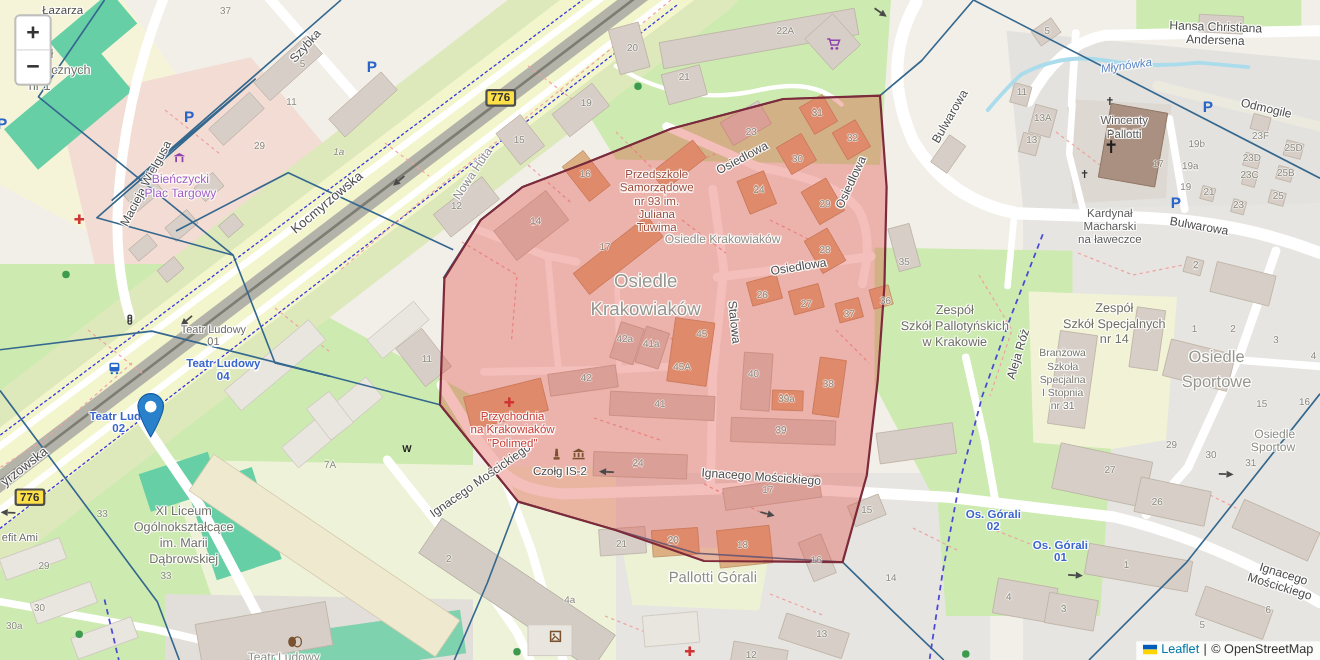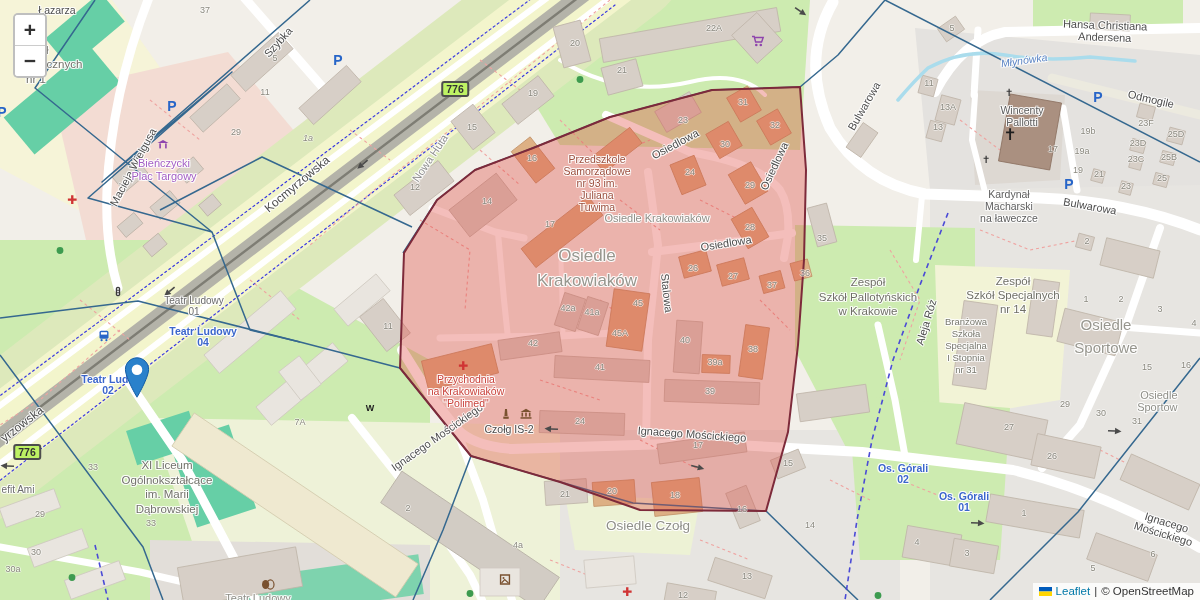--- a/index.html
+++ b/index.html
@@ -5,21 +5,21 @@
   html,body{margin:0;padding:0;background:#ddd;}
   #map{position:relative;width:1200px;height:600px;overflow:hidden;background:#f2efe9;
        font-family:"Liberation Sans","DejaVu Sans",sans-serif;cursor:grab;}
   #map-svg{position:absolute;left:0;top:0;}
   #labels-layer,#icons-layer{position:absolute;left:0;top:0;width:100%;height:100%;pointer-events:none;}
   .lbl{position:absolute;white-space:pre-line;text-align:center;pointer-events:none;
        text-shadow:1px 0 0 #ffffffcc,-1px 0 0 #ffffffcc,0 1px 0 #ffffffcc,0 -1px 0 #ffffffcc,
                    1px 1px 0 #ffffffaa,-1px -1px 0 #ffffffaa,1px -1px 0 #ffffffaa,-1px 1px 0 #ffffffaa;}
   .num{position:absolute;font-size:9px;color:#8b897f;pointer-events:none;
        text-shadow:1px 0 0 #fff8,-1px 0 0 #fff8,0 1px 0 #fff8,0 -1px 0 #fff8;}
-  .shield{position:absolute;transform:translate(-50%,-50%);background:#bef264;border:2px solid #4d4d4d;
+  .shield{position:absolute;transform:translate(-50%,-50%);background:#fde047;border:2px solid #4d4d4d;
        border-radius:3px;font-size:10.5px;font-weight:bold;line-height:12px;padding:0 3px;color:#333;}
   .icon{position:absolute;transform:translate(-50%,-50%);line-height:1;pointer-events:none;}
   #marker{position:absolute;width:25px;height:41px;transform:translate(-50%,-100%);pointer-events:auto;}
   .zoomctl{position:absolute;left:13px;top:13px;border:2px solid rgba(0,0,0,.25);border-radius:5px;
        overflow:hidden;background:#fff;z-index:30;}
   .zoomctl a{display:block;width:30px;height:30px;line-height:29px;text-align:center;font-size:21px;
        font-weight:bold;color:#333;text-decoration:none;background:#fff;}
   .zoomctl a.zin{border-bottom:1px solid #ccc;}
   .attrib{position:absolute;right:0;bottom:0;background:rgba(255,255,255,.82);padding:2px 6px 3px 6px;
        font-size:11.5px;color:#333;z-index:30;}
@@ -268,21 +268,21 @@
       <div class="lbl" style="left: 437px; top: 437px; transform: translate(-50%, -50%) rotate(-35deg); font-size: 11px; color: rgb(77, 77, 77);">Ignacego Mościckiego</div>
       <div class="lbl" style="left: 692px; top: 434px; transform: translate(-50%, -50%) rotate(4deg); font-size: 11px; color: rgb(77, 77, 77);">Ignacego Mościckiego</div>
       <div class="lbl" style="left: 1165px; top: 528px; transform: translate(-50%, -50%) rotate(17deg); font-size: 11px; color: rgb(77, 77, 77);">Ignacego Mościckiego</div>
       <div class="lbl" style="left: 1151px; top: 99px; transform: translate(-50%, -50%) rotate(13deg); font-size: 11px; color: rgb(77, 77, 77);">Odmogile</div>
       <div class="lbl" style="left: 1105px; top: 31px; transform: translate(-50%, -50%) rotate(2deg); font-size: 11px; color: rgb(77, 77, 77);">Hansa Christiana Andersena</div>
       <div class="lbl" style="left: 926px; top: 322px; transform: translate(-50%, -50%) rotate(-73deg); font-size: 11px; color: rgb(77, 77, 77);">Aleja Róż</div>
       <div class="lbl" style="left: 1024px; top: 60px; transform: translate(-50%, -50%) rotate(-8deg); font-size: 10.5px; color: rgb(91, 132, 196); font-style: italic;">Młynówka</div>
       <div class="lbl" style="left: 657px; top: 218px; transform: translate(-50%, -50%) rotate(0deg); font-size: 11px; color: rgb(143, 143, 136);">Osiedle Krakowiaków</div>
       <div class="lbl" style="left: 587px; top: 268px; transform: translate(-50%, -50%) rotate(0deg); font-size: 17px; color: rgb(151, 150, 142); line-height: 25px;">Osiedle
 Krakowiaków</div>
-      <div class="lbl" style="left: 648px; top: 525px; transform: translate(-50%, -50%) rotate(0deg); font-size: 13.5px; color: rgb(143, 143, 136);">Osiedle Czołg</div>
+      <div class="lbl" style="left: 648px; top: 525px; transform: translate(-50%, -50%) rotate(0deg); font-size: 13.5px; color: rgb(143, 143, 136);">Pallotti Górali</div>
       <div class="lbl" style="left: 1106px; top: 336px; transform: translate(-50%, -50%) rotate(0deg); font-size: 15px; color: rgb(151, 150, 142); line-height: 23px;">Osiedle
 Sportowe</div>
       <div class="lbl" style="left: 1155px; top: 401px; transform: translate(-50%, -50%) rotate(0deg); font-size: 11px; color: rgb(143, 143, 136); text-align: right;">Osiedle Sportow</div>
       <div class="lbl" style="left: 258px; top: 598px; transform: translate(-50%, -50%) rotate(0deg); font-size: 11px; color: rgb(143, 143, 136);">Teatr Ludowy</div>
       <div class="lbl" style="left: 868px; top: 297px; transform: translate(-50%, -50%) rotate(0deg); font-size: 11.5px; color: rgb(111, 111, 102); line-height: 14.5px;">Zespół
 Szkół Pallotyńskich
 w Krakowie</div>
       <div class="lbl" style="left: 1013px; top: 295px; transform: translate(-50%, -50%) rotate(0deg); font-size: 11.5px; color: rgb(111, 111, 102); line-height: 14px;">Zespół
 Szkół Specjalnych
 nr 14</div>

